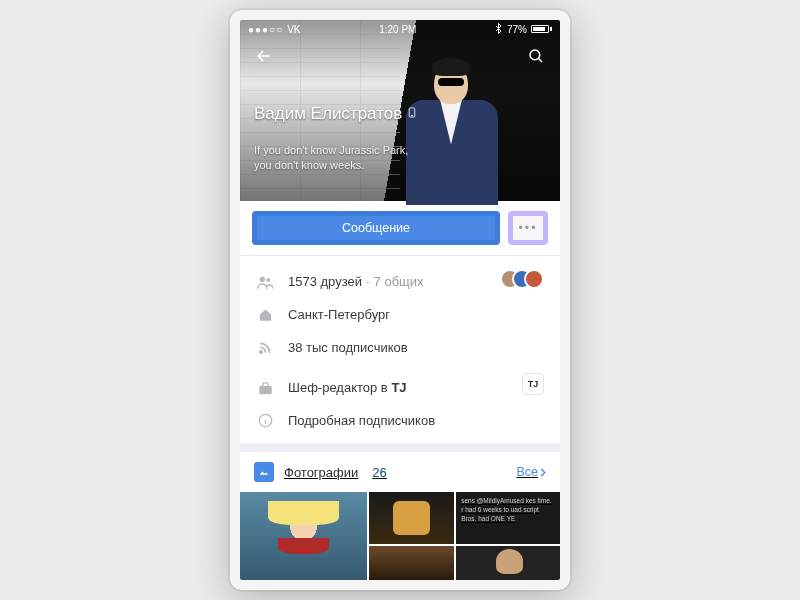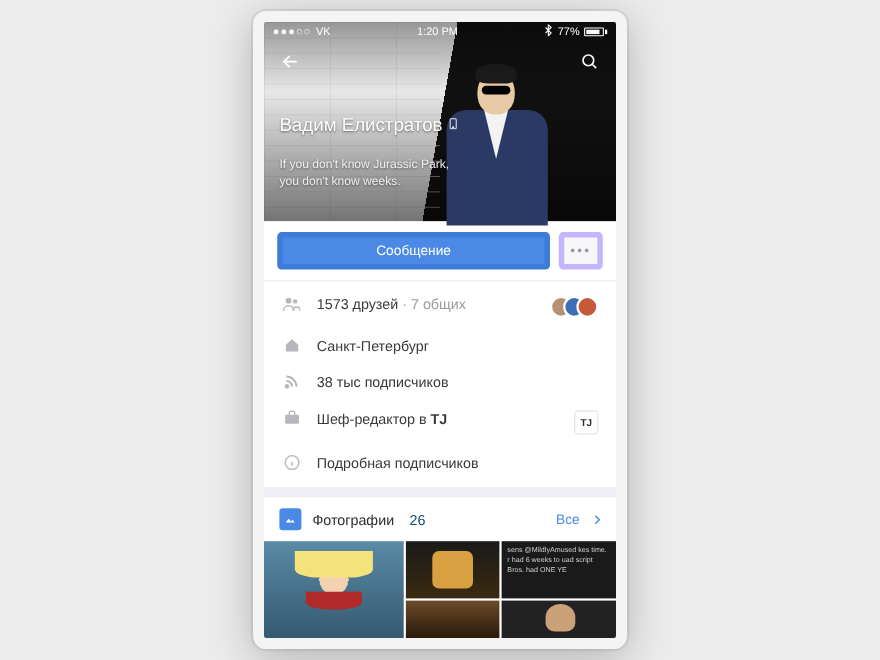--- a/index.html
+++ b/index.html
@@ -86,45 +86,45 @@
     border: 5px solid #c4b5fd; background: #f7f7f9; color: #7a7a80;
   }
   .btn.primary { background: #4a8ae6; color: #fff; border-color: #3d7dd9; font-weight: 500; }
   .btn.more { flex: 0 0 40px; color: #9a9aa0; letter-spacing: 2px; }
 
   
   .info {
     background: #fff; padding: 4px 0 6px;
   }
   .row {
-    display: flex; align-items: flex-start; gap: 14px;
+    display: flex; align-items: flex-end; gap: 14px;
     padding: 9px 16px; font-size: 13px; color: #2c2c2e;
   }
   .row .ico { width: 18px; color: #b6b6bc; display: flex; justify-content: center; }
   .row .txt { flex: 1; color: #3a3a3c; }
   .row .muted { color: #9a9aa0; }
   .row .chip { width: 22px; height: 22px; border-radius: 4px; background: #fff; border: 1px solid #e2e2e6; display: flex; align-items: center; justify-content: center; font-size: 9px; font-weight: 700; }
   .avs { display: flex; }
   .av { width: 20px; height: 20px; border-radius: 50%; border: 2px solid #fff; margin-left: -8px; }
   .av:nth-child(1){ background: #b59072; margin-left: 0;}
   .av:nth-child(2){ background: #3a6fb7;}
   .av:nth-child(3){ background: #c45a3a;}
 
   .gap { height: 10px; background: #efeef4; }
 
   
-  .photos { background: #fff; }
+  .photos { background: #fff; text-decoration: underline; }
   .ph-head {
     display: flex; align-items: center; padding: 10px 14px; gap: 10px;
     font-size: 13px;
   }
   .ph-ico { width: 20px; height: 20px; background: #4a8ae6; border-radius: 3px; display: flex; align-items: center; justify-content: center; }
   .ph-title { color: #2c2c2e; }
   .ph-count { color: #0c4a6e; margin-left: 4px; }
-  .ph-all { margin-left: auto; color: #4a8ae6; font-size: 12.5px; display: flex; align-items: center; gap: 13px; }
+  .ph-all { margin-left: auto; color: #4a8ae6; font-size: 12.5px; display: flex; align-items: center; gap: 2px; }
   .grid { display: grid; grid-template-columns: 1.35fr .9fr 1.1fr; grid-template-rows: 52px 34px; gap: 2px; padding: 0 0 0 0; }
   .tile { background: #333; }
   .t1 { grid-row: 1 / span 2; background: radial-gradient(circle at 50% 40%, #f2d2b0 0 16%, transparent 16%), linear-gradient(#5a8aa5, #355a70); position: relative; }
   .t1::after { content:""; position:absolute; left:30%; right:30%; top:52%; height:18%; background:#b02a2a; border-radius:0 0 40% 40%; }
   .t1::before { content:""; position:absolute; left:22%; right:22%; top:10%; height:28%; background:#f4e27a; border-radius:0 0 30% 30%; }
   .t2 { background: linear-gradient(180deg, #1a1a1a, #3a2a10); position: relative; }
   .t2::after { content:""; position:absolute; left:28%; right:28%; top:18%; bottom:18%; background:#d8a040; border-radius:6px; }
   .t3 { background: #1a1a1a; color: #cfcfcf; font-size: 6.5px; line-height: 1.4; padding: 4px 5px; overflow: hidden; }
   .t4 { background: linear-gradient(#6b4a2a, #2a1a0a); }
   .t5 { background: #222; position: relative; }

